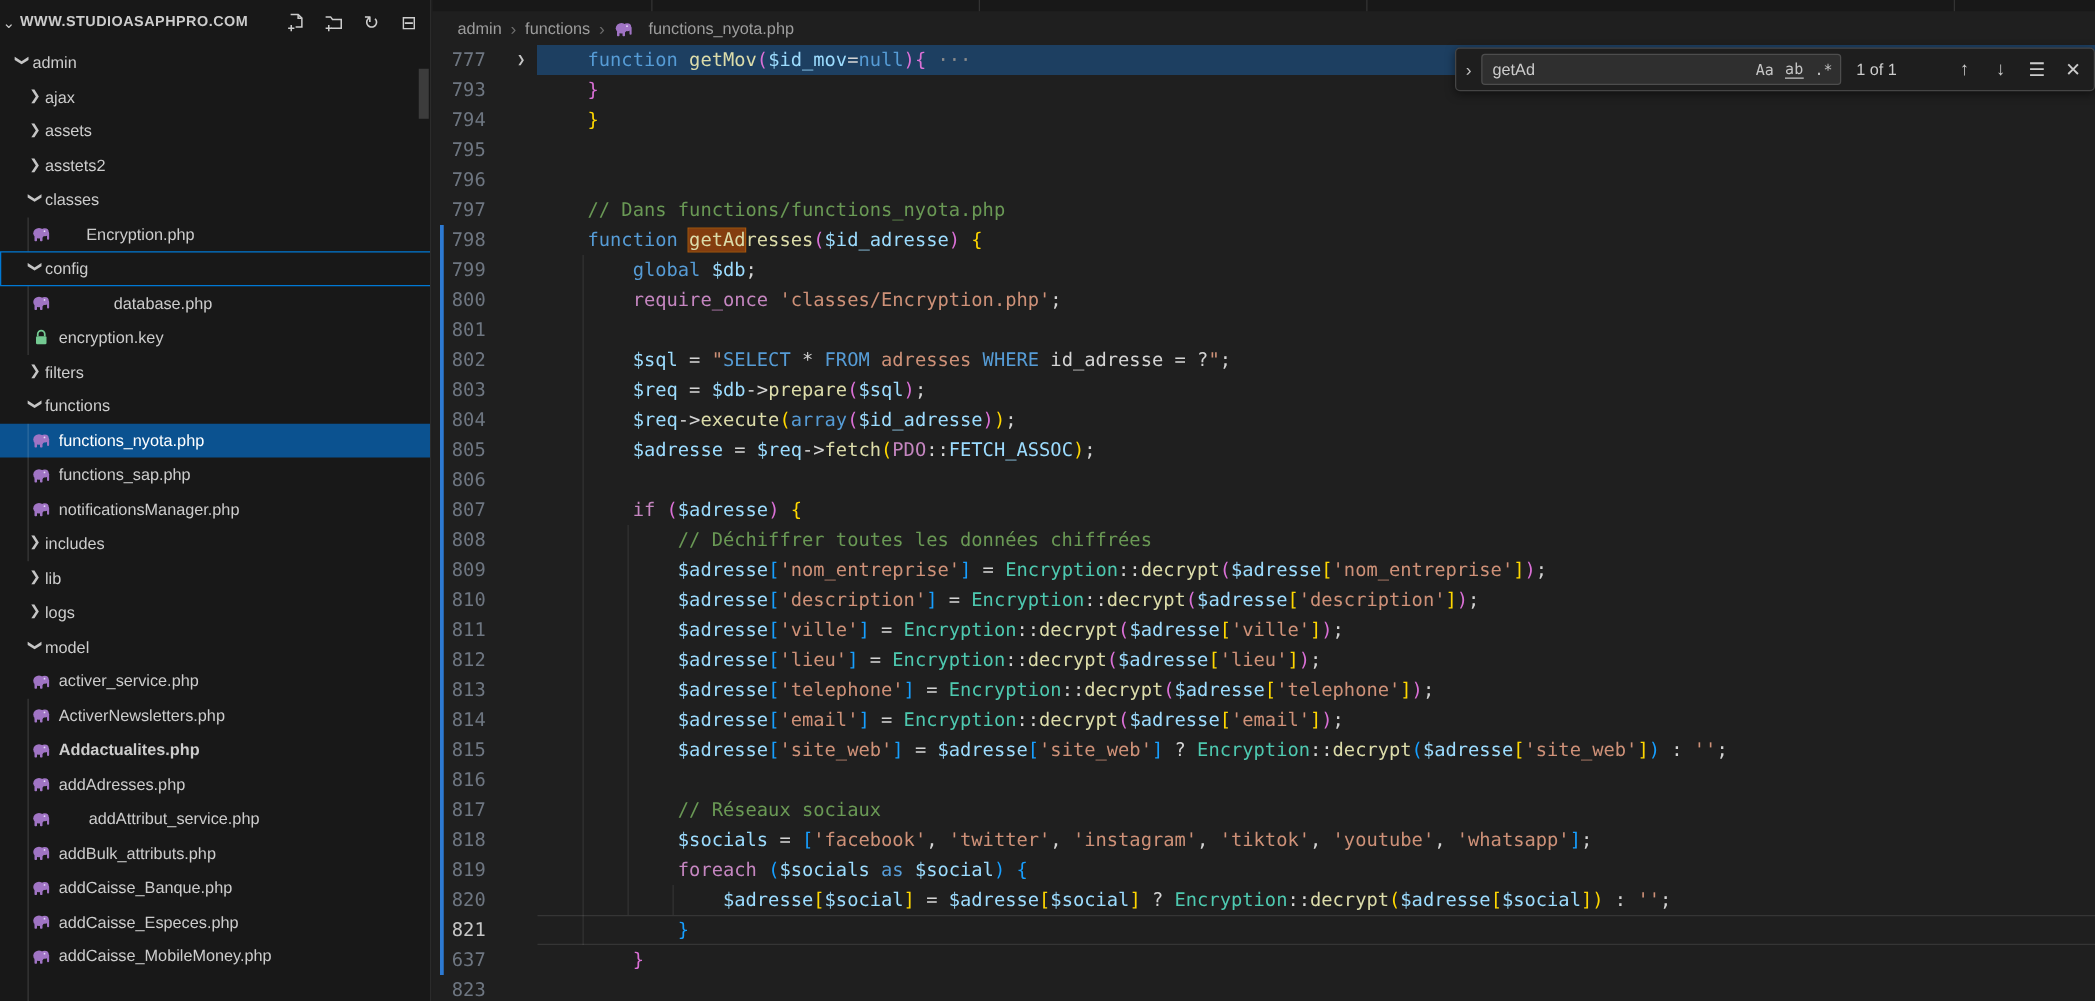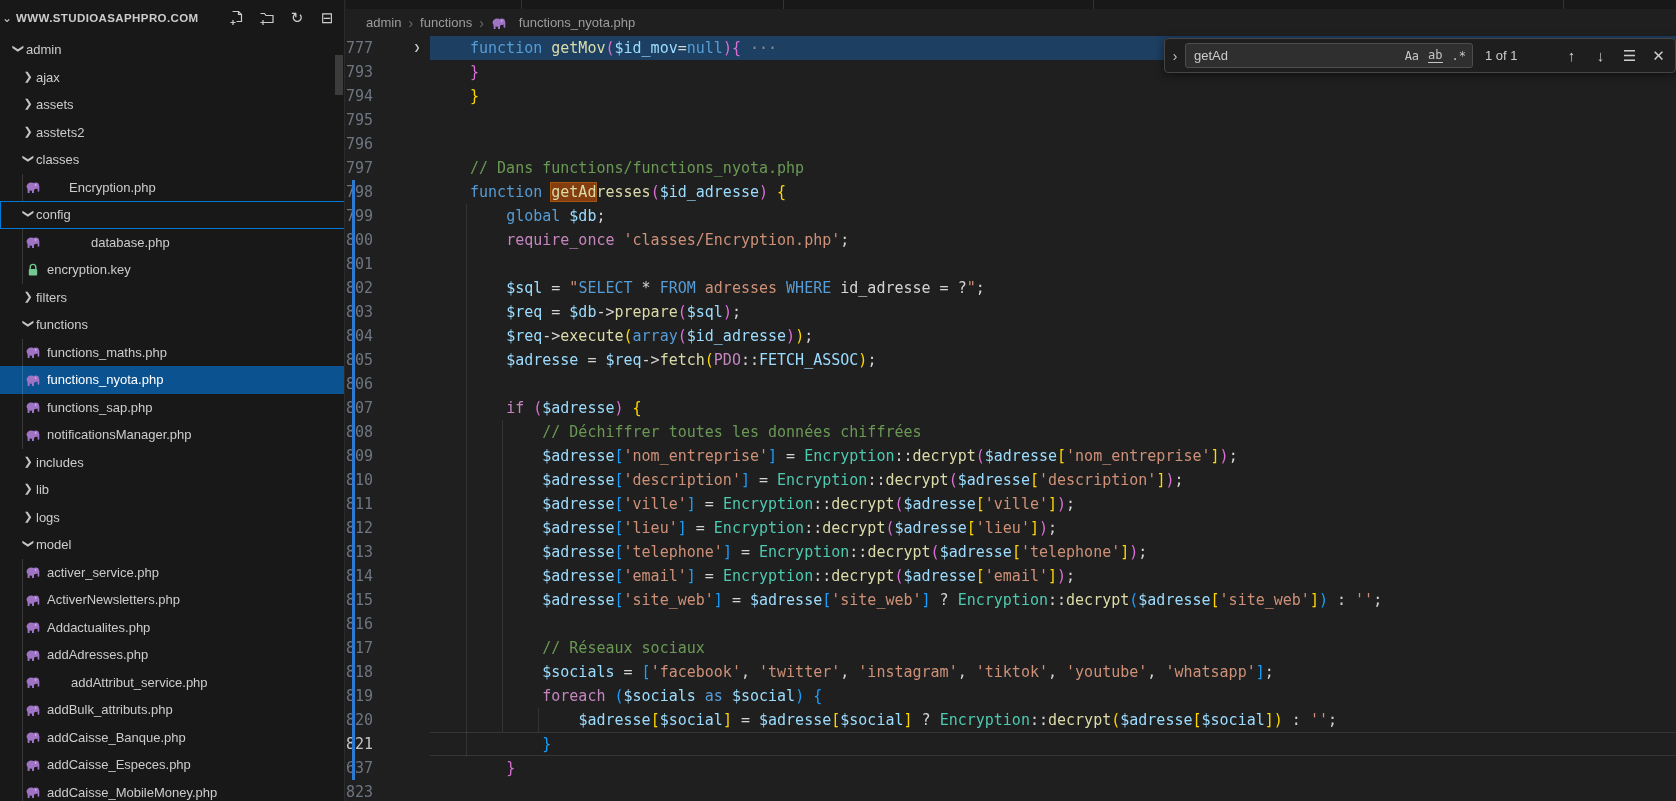--- a/index.html
+++ b/index.html
@@ -36,21 +36,21 @@
   .tabsep { position:absolute; top:0; width:1px; height:9px; background:#333333; }
   #breadcrumb { position:absolute; left:0; top:9px; width:100%; height:27px; display:flex; align-items:center;
     padding-left:20px; color:#9d9d9d; font-size:13px; gap:7px; }
   .bc-sep { color:#6d6d6d; font-size:14px; }
   .bc-item { cursor:pointer; display:flex; align-items:center; gap:5px; }
 
   #code { position:absolute; left:0; top:36px; width:100%; bottom:0; font-family:"DejaVu Sans Mono", monospace;
     font-size:15px; line-height:24px; }
   .cline { position:relative; height:24px; display:flex; white-space:pre; }
   .gutter { width:84px; flex:none; display:flex; position:relative; }
-  .lnum { display:inline-block; width:58px; text-align:left; color:#6e7681; }
+  .lnum { display:inline-block; width:58px; text-align:center; color:#6e7681; }
   .cline.cur .lnum { color:#c6c6c6; }
   .foldcol { width:26px; color:#c5c5c5; font-size:11px; text-align:center; line-height:24px; }
   .ltext { flex:1;margin-left:40px; }
   .cline.folded-row { background:linear-gradient(to right, transparent 84px, #1d3f61 84px); }
   .cline.cur::after { content:""; position:absolute; left:84px; right:0; top:0; bottom:0;
     border-top:1px solid rgba(255,255,255,.10); border-bottom:1px solid rgba(255,255,255,.10); pointer-events:none; }
 
   .tk-kw  { color:#569cd6; }
   .tk-ctl { color:#c586c0; }
   .tk-fn  { color:#dcdcaa; }
@@ -175,35 +175,20 @@
           <span>encryption.key</span>
         </div>
         <div class="trow" style="padding-left: 20px;">
           <span class="twistie">❯</span>
           <span>filters</span>
         </div>
         <div class="trow" style="padding-left: 20px;">
           <span class="twistie open">❯</span>
           <span>functions</span>
         </div>
-        <div class="trow" style="padding-left: 24px;">
-          <span class="ticon">
-            <svg width="16" height="14" viewBox="0 0 16 14">
-              <g fill="#a074c4">
-                <ellipse cx="6.2" cy="6.6" rx="4.6" ry="4.2"></ellipse>
-                <circle cx="10.8" cy="5.8" r="3.2"></circle>
-                <rect x="12.6" y="5.5" width="1.7" height="6.2" rx="0.8"></rect>
-                <rect x="2.6" y="9" width="2" height="4" rx="0.6"></rect>
-                <rect x="7" y="9" width="2" height="4" rx="0.6"></rect>
-              </g>
-              <circle cx="10.6" cy="4.9" r="0.7" fill="#e8defa"></circle>
-            </svg>
-          </span>
-          <span>functions_maths.php</span>
-        </div>
         <div class="trow sel" style="padding-left: 24px;">
           <span class="ticon">
             <svg width="16" height="14" viewBox="0 0 16 14">
               <g fill="#a074c4">
                 <ellipse cx="6.2" cy="6.6" rx="4.6" ry="4.2"></ellipse>
                 <circle cx="10.8" cy="5.8" r="3.2"></circle>
                 <rect x="12.6" y="5.5" width="1.7" height="6.2" rx="0.8"></rect>
                 <rect x="2.6" y="9" width="2" height="4" rx="0.6"></rect>
                 <rect x="7" y="9" width="2" height="4" rx="0.6"></rect>
               </g>
@@ -281,21 +266,21 @@
                 <circle cx="10.8" cy="5.8" r="3.2"></circle>
                 <rect x="12.6" y="5.5" width="1.7" height="6.2" rx="0.8"></rect>
                 <rect x="2.6" y="9" width="2" height="4" rx="0.6"></rect>
                 <rect x="7" y="9" width="2" height="4" rx="0.6"></rect>
               </g>
               <circle cx="10.6" cy="4.9" r="0.7" fill="#e8defa"></circle>
             </svg>
           </span>
           <span>ActiverNewsletters.php</span>
         </div>
-        <div class="trow" style="padding-left: 24px;">
+        <div class="trow" style="padding-left: 24px; font-weight: bold;">
           <span class="ticon">
             <svg width="16" height="14" viewBox="0 0 16 14">
               <g fill="#a074c4">
                 <ellipse cx="6.2" cy="6.6" rx="4.6" ry="4.2"></ellipse>
                 <circle cx="10.8" cy="5.8" r="3.2"></circle>
                 <rect x="12.6" y="5.5" width="1.7" height="6.2" rx="0.8"></rect>
                 <rect x="2.6" y="9" width="2" height="4" rx="0.6"></rect>
                 <rect x="7" y="9" width="2" height="4" rx="0.6"></rect>
               </g>
               <circle cx="10.6" cy="4.9" r="0.7" fill="#e8defa"></circle>

